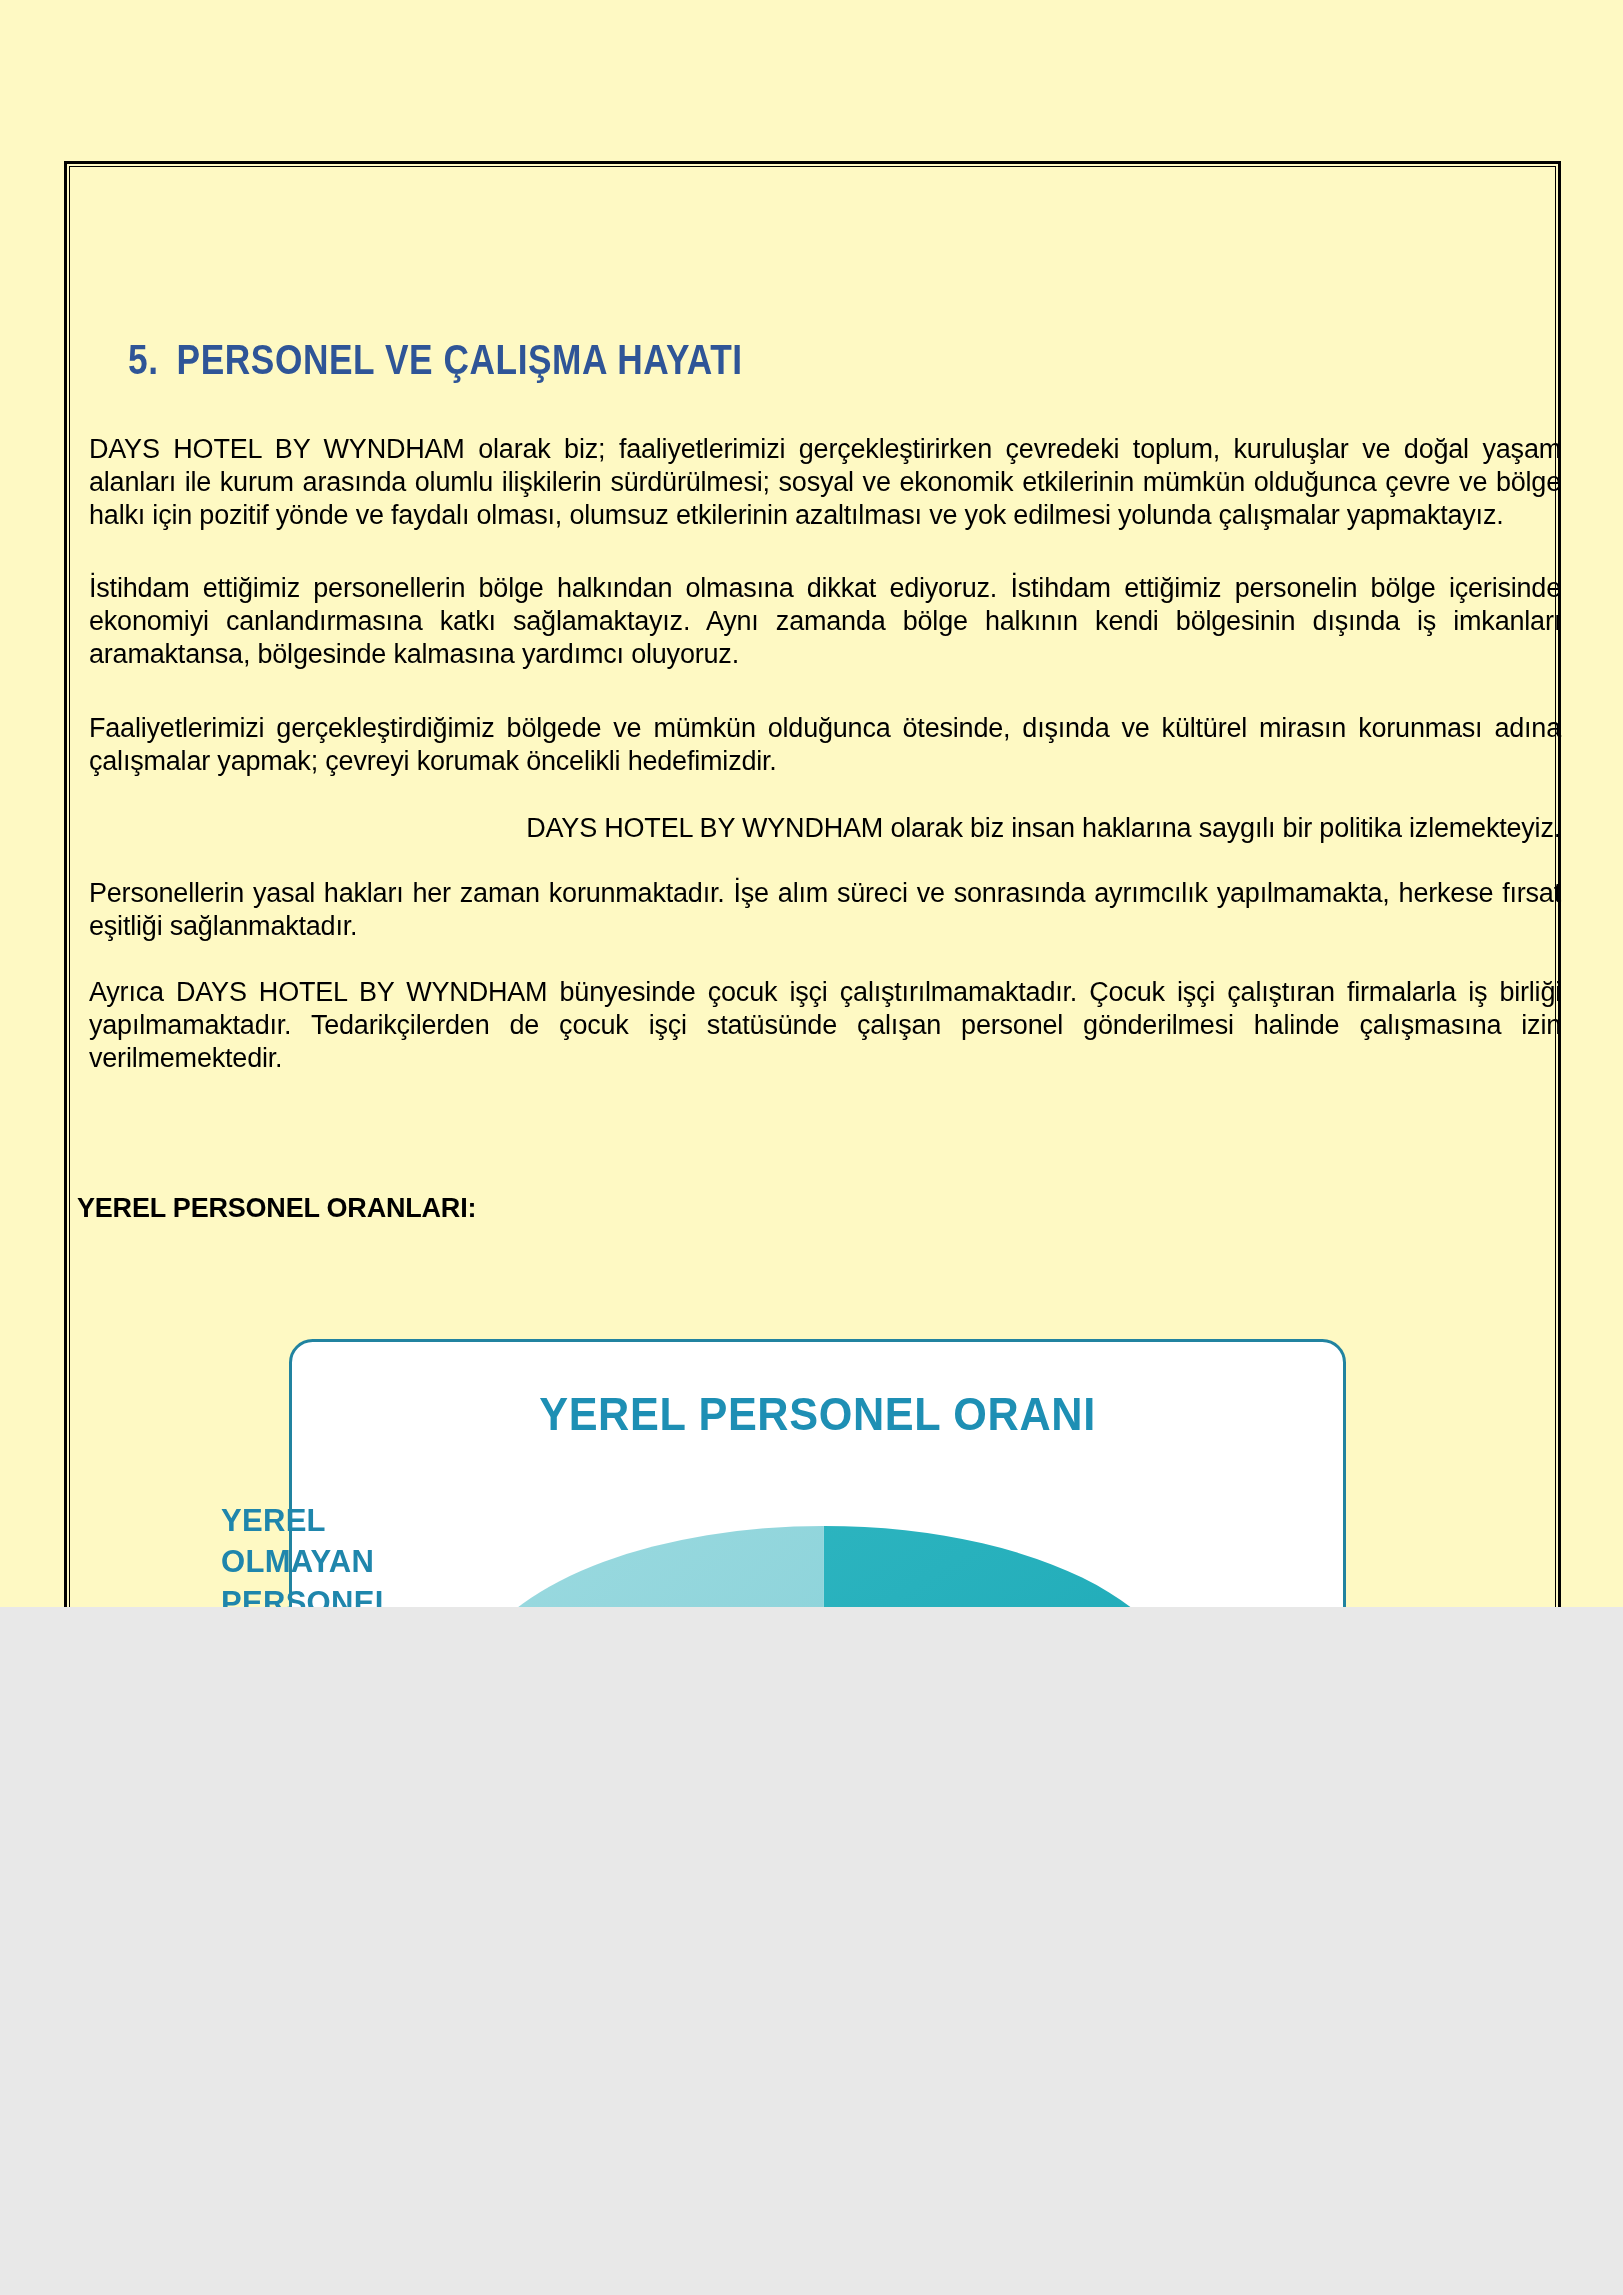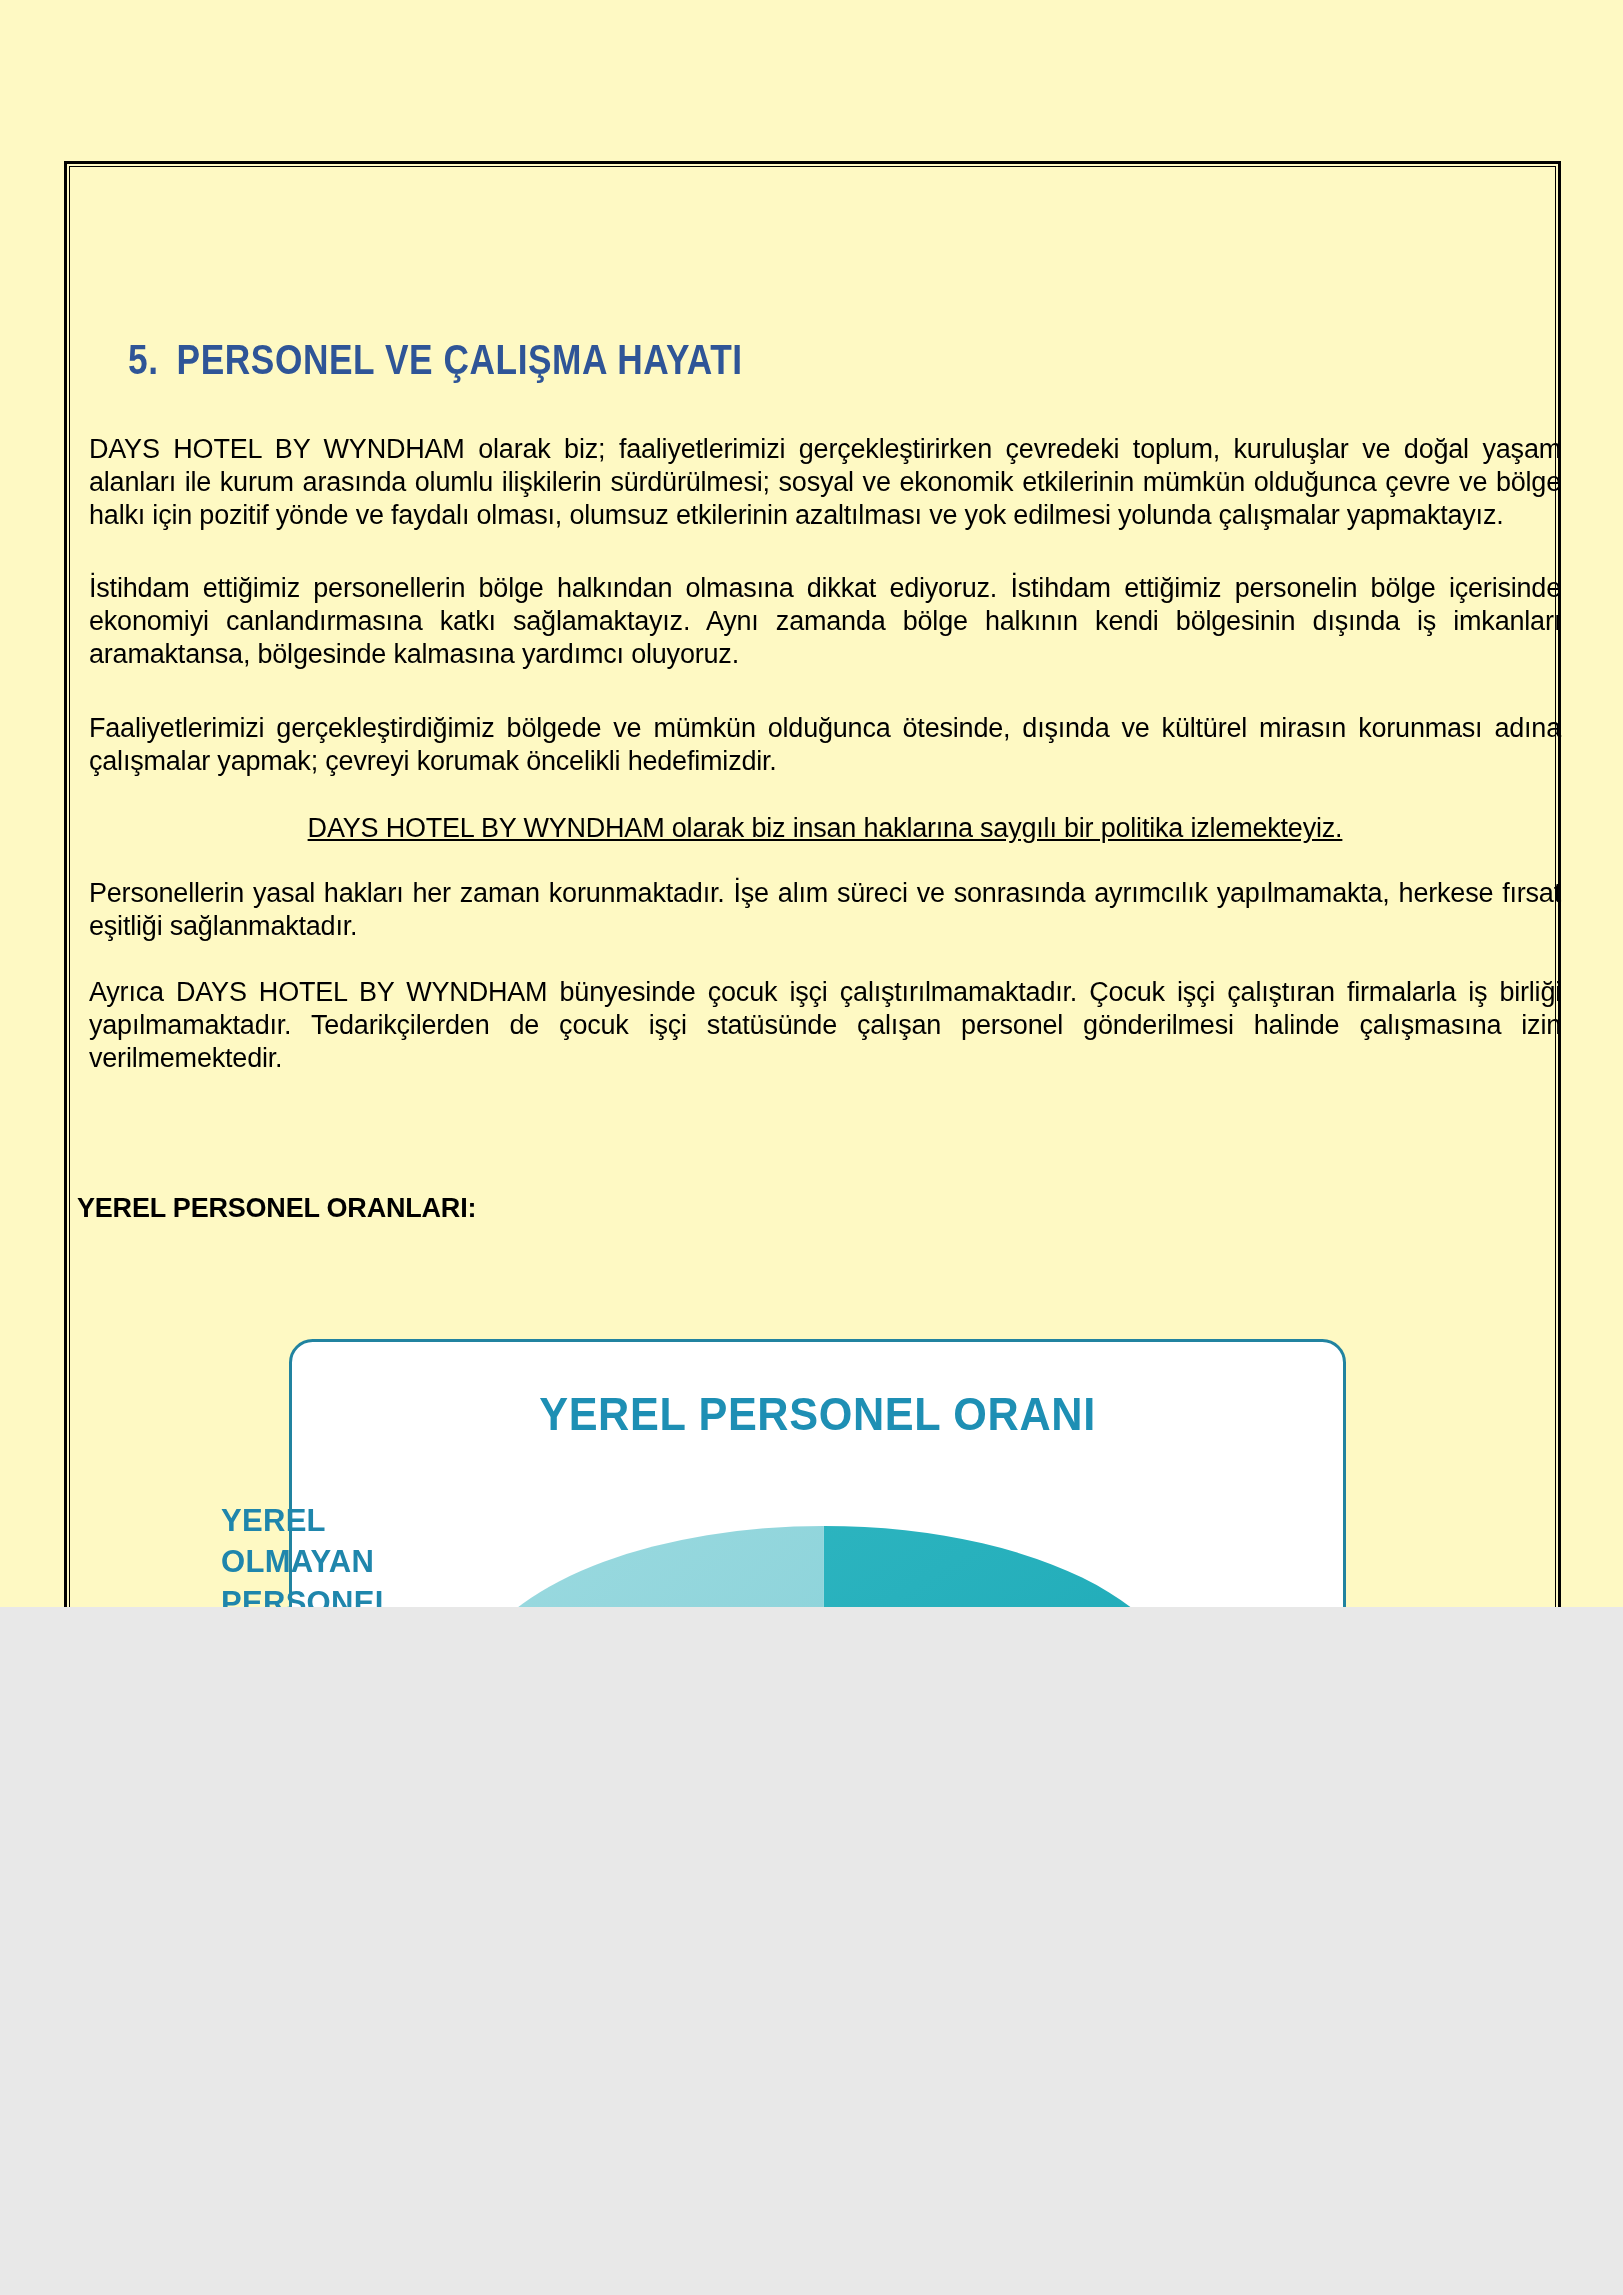--- a/index.html
+++ b/index.html
@@ -30,21 +30,21 @@
     letter-spacing:0.7px;
   }
   .doc-heading .hnum{margin-right:22px;}
   .para{
     position:absolute;left:77px;width:1472px;
     font-size:27px;line-height:33px;
     text-align:justify;
     letter-spacing:-0.2px;
     margin:12px;
   }
-  .para.last{text-align:center;text-decoration:underline;}
+  .para.last{text-align:right;}
   .section-label{
     position:absolute;left:77px;top:1182px;
     font-size:27px;font-weight:bold;letter-spacing:-0.2px;margin-top:11px;
   }
   .chart-card{
     position:absolute;left:289px;top:1339px;width:1057px;height:648px;
     box-sizing:border-box;
     border:3.9px solid #2183a0;border-radius:23.6px;
     background:#fff;
   }

